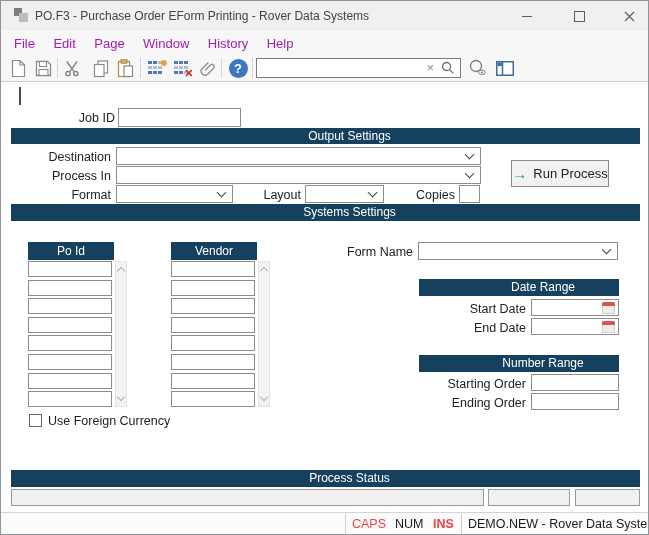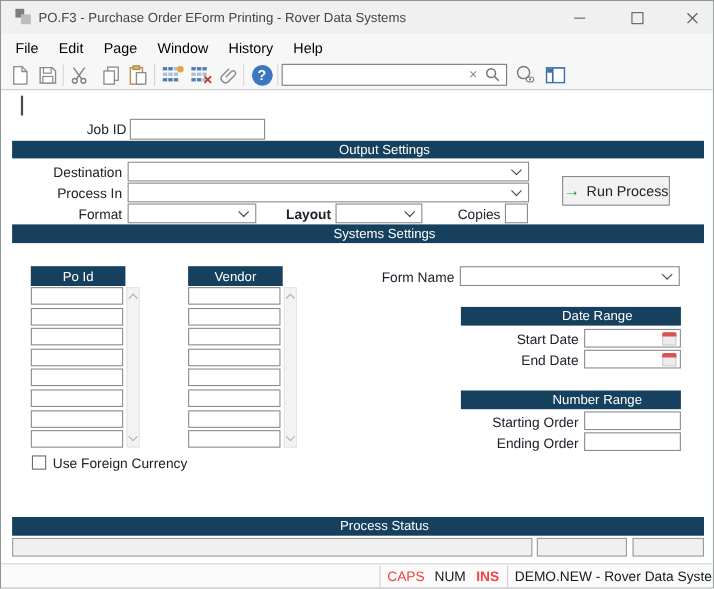--- a/index.html
+++ b/index.html
@@ -12,21 +12,21 @@
   .titlebar{position:absolute;top:0;left:0;right:0;height:30px;background:#f0f0f0;}
   .app-icon{position:absolute;left:13px;top:7px;width:16px;height:16px;}
   .app-icon .sq1{position:absolute;left:0;top:0;width:8px;height:8px;background:#7d7d7d;}
   .app-icon .sq2{position:absolute;left:5px;top:5px;width:9px;height:9px;background:#bdbdbd;}
   .title-text{position:absolute;left:34px;top:8px;font-size:12px;color:#444;white-space:nowrap;}
   .win-btn{position:absolute;top:0;height:30px;width:42px;display:flex;align-items:center;justify-content:center;}
   .glyph-min{width:10px;height:0;border-top:1px solid #5f5f5f;}
   .glyph-max{width:9px;height:9px;border:1px solid #5f5f5f;}
   
   .menubar{position:absolute;top:30px;left:0;right:0;height:25px;background:#f7f7f7;padding-left:13px;box-sizing:border-box;}
-  .menu-item{display:inline-block;margin-right:14px;line-height:25px;font-size:13px;color:#000000;}
+  .menu-item{display:inline-block;margin-right:14px;line-height:25px;font-size:13px;color:#a21caf;}
   
   .toolbar{position:absolute;top:55px;left:0;right:0;height:25px;background:#f7f7f7;}
   .tbtn{position:absolute;top:1px;width:24px;height:23px;display:flex;align-items:center;justify-content:center;}
   .tsep{position:absolute;top:2px;width:1px;height:20px;background:#d6d6d6;}
   .help-btn{width:19px;height:19px;border-radius:50%;background:#3c77bf;color:#fff;font-size:13px;font-weight:bold;display:flex;align-items:center;justify-content:center;line-height:1;}
   .rec-icon{position:relative;width:19px;height:16px;}
   .dashrow{display:flex;gap:1px;margin-bottom:2px;}
   .dash{width:4px;height:3px;background:#4f7cae;}
   .dash.light{background:#a9c0d8;}
   .rec-dot{position:absolute;right:0;top:-1px;width:6px;height:6px;border-radius:50%;background:#e8a33d;}
@@ -233,21 +233,21 @@
     <div class="lbl" style="left:20px;width:90px;top:87px;">Process In</div>
     <div class="sel" style="left:115px;top:84px;width:365px;height:18px;">
         <span class="chev"></span>
       </div>
 
     <div class="lbl" style="left:20px;width:90px;top:106px;">Format</div>
     <div class="sel" style="left:115px;top:103px;width:117px;height:18px;">
         <span class="chev"></span>
       </div>
 
-    <div class="lbl" style="left:240px;width:60px;top:106px;font-weight:bold;">Layout</div>
+    <div class="lbl" style="left:240px;width:60px;top:106px;">Layout</div>
     <div class="sel" style="left:304px;top:103px;width:79px;height:18px;">
         <span class="chev"></span>
       </div>
 
     <div class="lbl" style="left:384px;width:70px;top:106px;">Copies</div>
     <input class="inp" style="left: 458px; top: 103px; width: 21px; height: 18px;" value="">
 
     <div class="runbtn">
       <span class="arrow">→</span>
       <span>Run Process</span>

